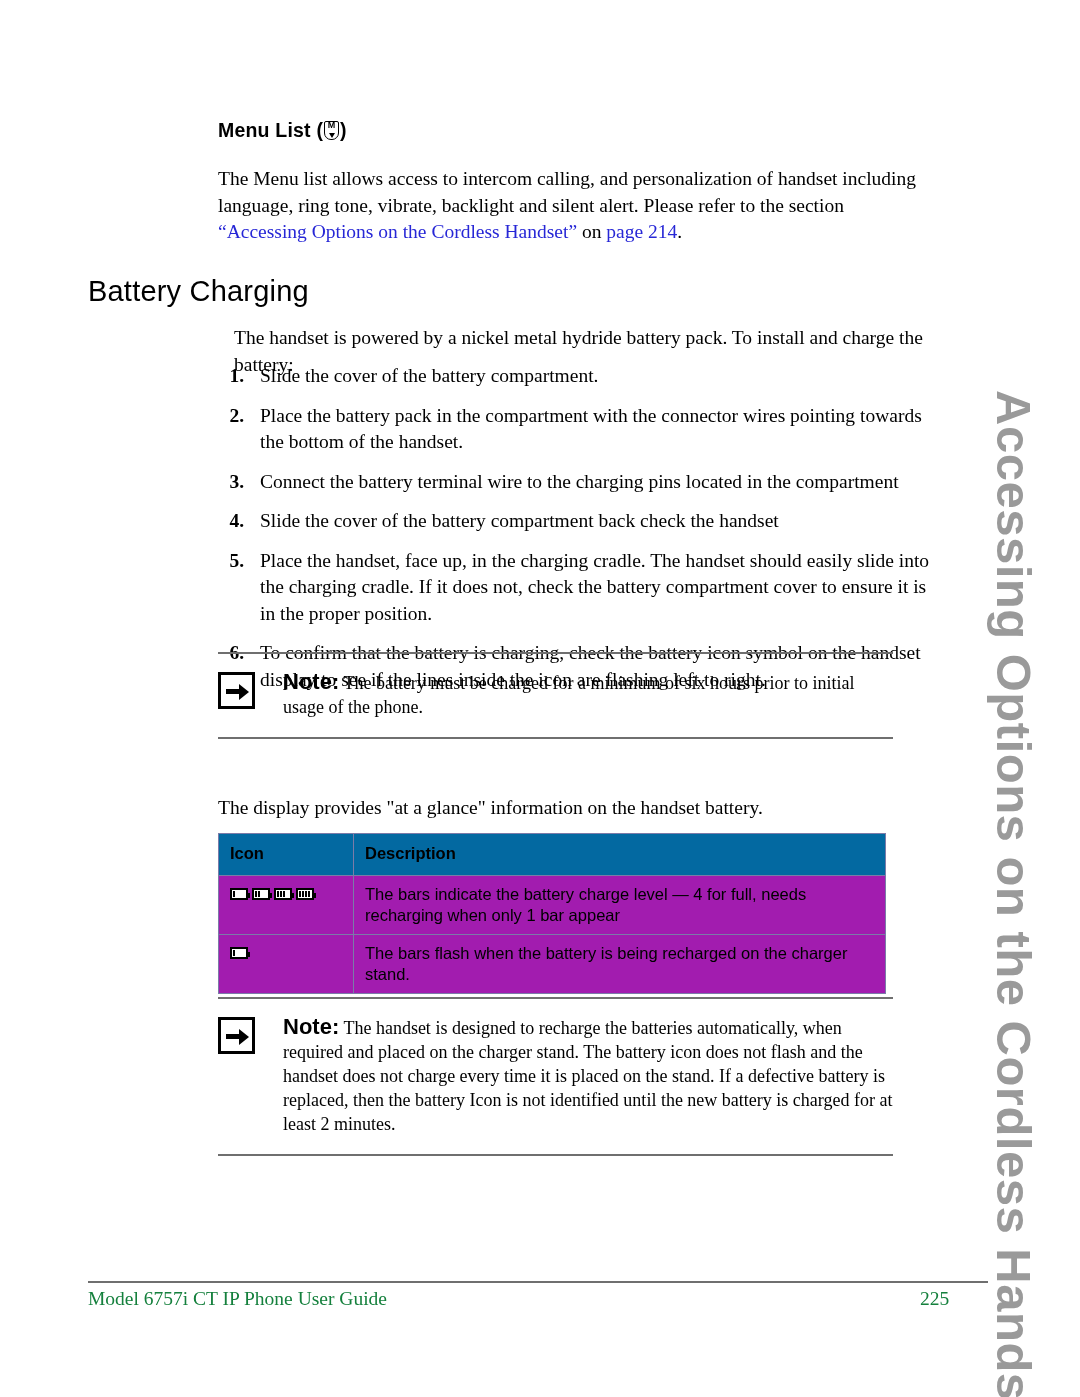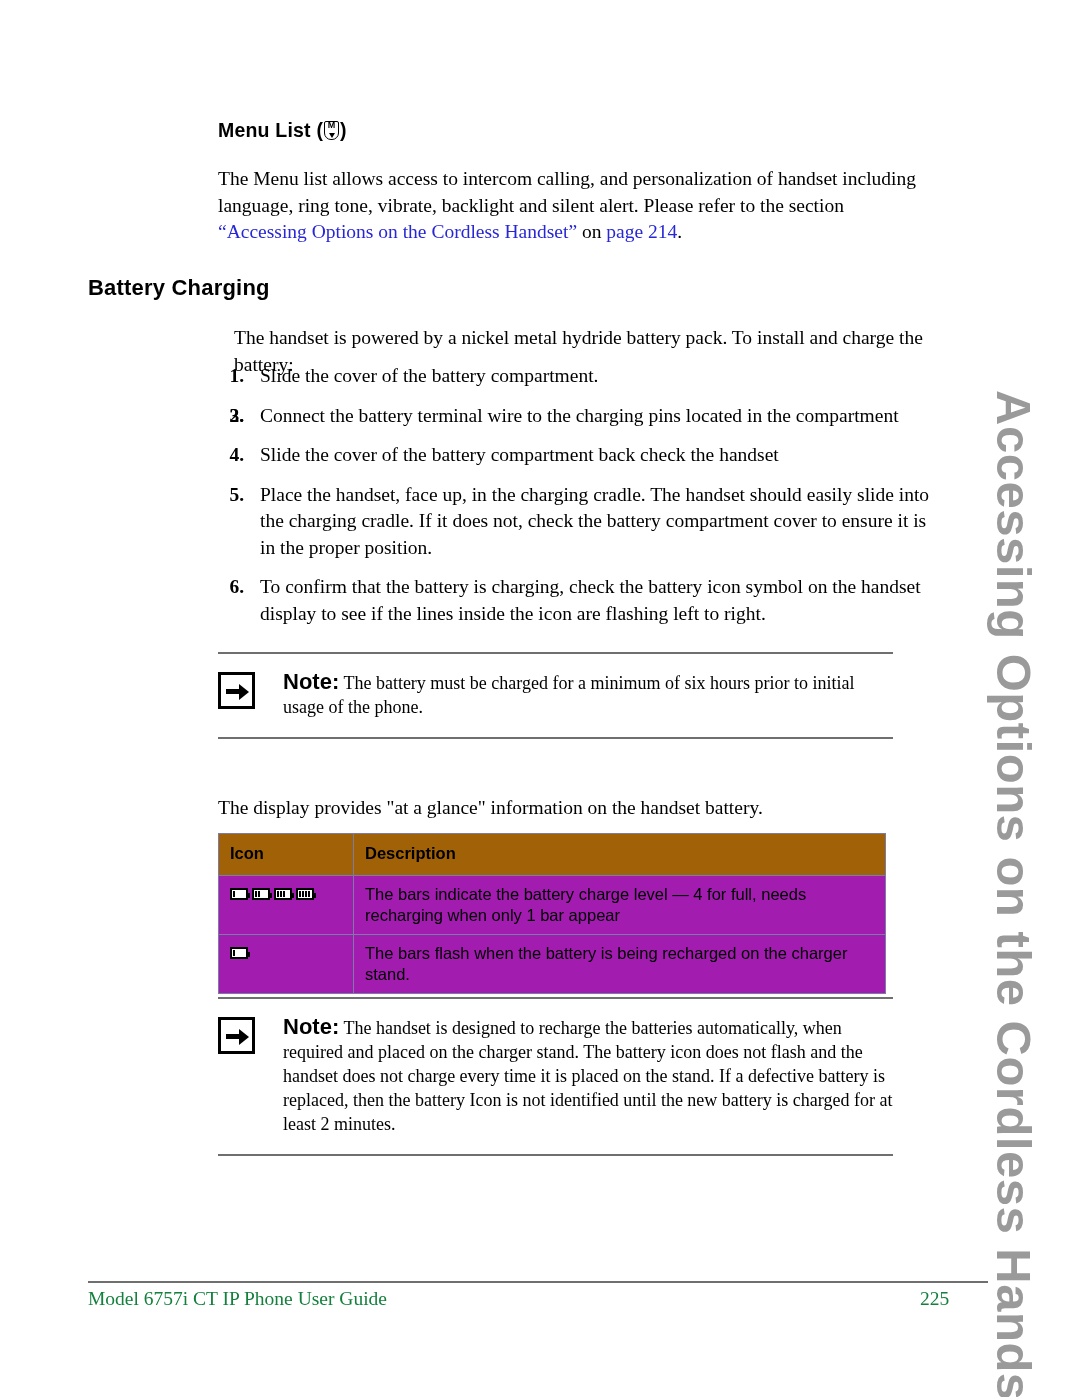--- a/index.html
+++ b/index.html
@@ -62,22 +62,22 @@
     font-family: "Liberation Sans", "DejaVu Sans", sans-serif;
     font-weight: bold;
     font-size: 19.5px;
     letter-spacing: 0.2px;
     color: #000;
     position: absolute;
   }
 
   .h2 {
     font-family: "Liberation Sans", "DejaVu Sans", sans-serif;
-    font-weight: bold;
-    font-size: 22px;
+    font-weight: normal;
+    font-size: 29px;
     letter-spacing: 0.2px;
     color: #000;
     position: absolute;
   }
 
   .body-text {
     position: absolute;
     font-family: "Liberation Serif", "DejaVu Serif", serif;
     font-size: 19.5px;
     line-height: 26.5px;
@@ -177,21 +177,21 @@
     border-collapse: collapse;
     font-family: "Liberation Sans", "DejaVu Sans", sans-serif;
   }
   .tbl th, .tbl td {
     border: 1.5px solid #7b7ba8;
     padding: 8px 11px;
     text-align: left;
     vertical-align: top;
   }
   .tbl thead th {
-    background: #a16207;
+    background: #0369a1;
     font-size: 16.5px;
     font-weight: bold;
     padding-top: 10px;
     padding-bottom: 12px;
   }
   .tbl tbody td {
     background: #a21caf;
     font-size: 16.5px;
     line-height: 21px;
     font-weight: normal;
@@ -313,20 +313,21 @@
 
     <div class="body-text" style="left:218px; top:325px; width:745px;margin-left:16px;">The handset is powered by a nickel metal hydride battery pack. To install and charge the battery:</div>
 
     <div class="numlist" style="top:363px;">
       <div class="li">
         <span class="num">1.</span>
         <span>Slide the cover of the battery compartment.</span>
       </div>
       <div class="li">
         <span class="num">2.</span>
+        <span>Place the battery pack in the compartment with the connector wires pointing towards the bottom of the handset.</span>
       </div>
       <div class="li">
         <span class="num">3.</span>
         <span>Connect the battery terminal wire to the charging pins located in the compartment</span>
       </div>
       <div class="li">
         <span class="num">4.</span>
         <span>Slide the cover of the battery compartment back check the handset</span>
       </div>
       <div class="li">

